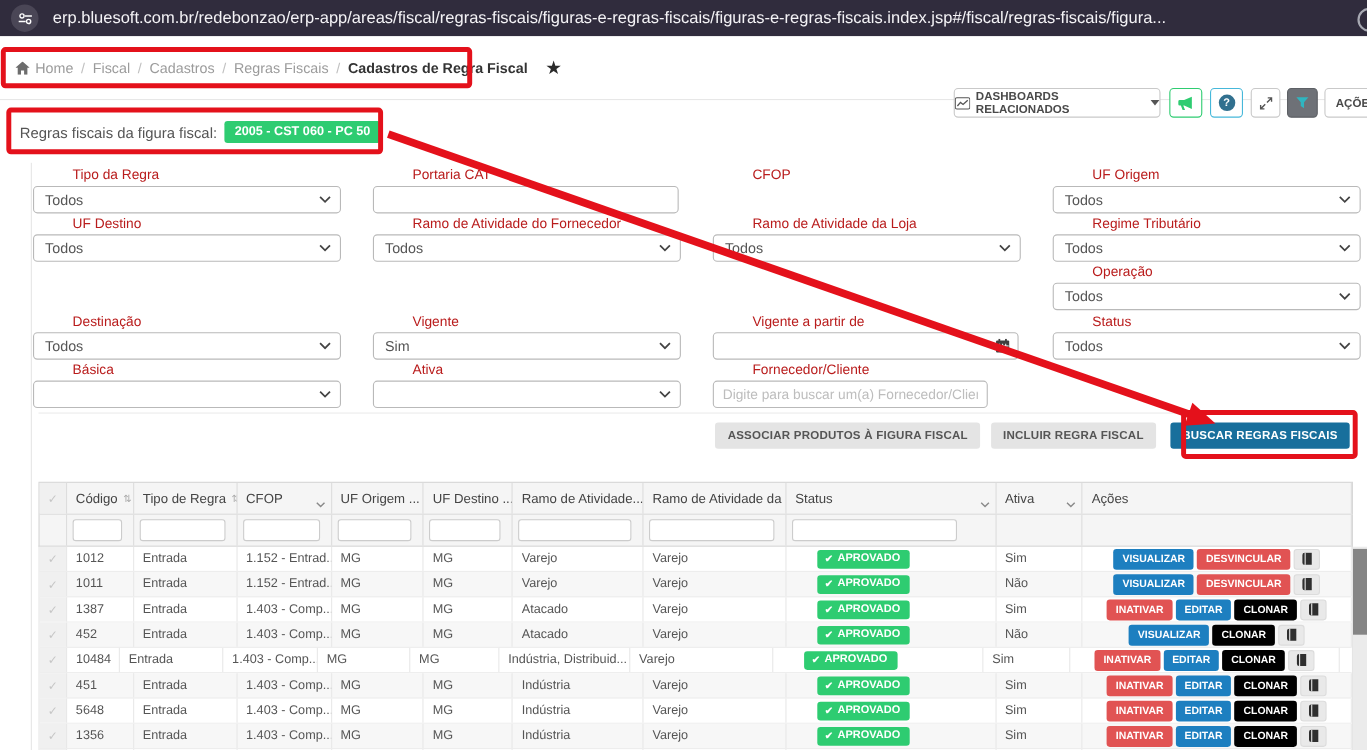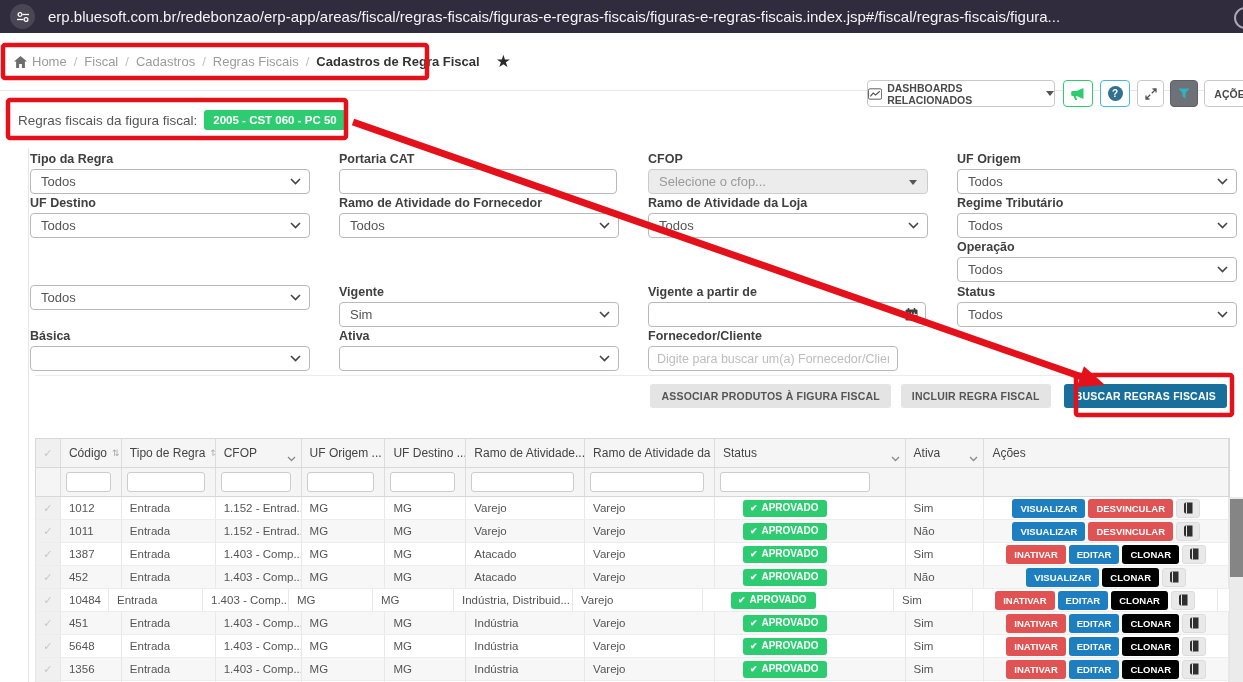--- a/index.html
+++ b/index.html
@@ -24,21 +24,21 @@
   .caret-dn{width:0;height:0;border-left:4px solid transparent;border-right:4px solid transparent;border-top:5px solid #555;}
   .qcircle{width:15px;height:15px;border-radius:50%;background:#31708f;color:#fff;font-size:10px;font-weight:700;display:flex;align-items:center;justify-content:center;}
 
   
   .figrow{position:absolute;left:18px;top:104px;height:32px;display:flex;align-items:center;font-size:13.5px;color:#555;}
   .figbadge{margin-left:7px;background:#2ecc71;color:#fff;font-size:11.5px;font-weight:700;padding:4px 9px;border-radius:3px;}
 
   
   .panelline{position:absolute;left:28px;top:148px;width:1px;height:534px;background:#e6e6e6;}
   .field{position:absolute;width:278px;}
-  .flabel{height:14px;line-height:14px;font-size:12.5px;font-weight:700;color:#404040;margin-bottom:3px;}
+  .flabel{height:14px;line-height:14px;font-size:12.5px;font-weight:400;color:#b91c1c;margin-bottom:3px;margin-left:36px;}
   .sel{position:relative;height:23px;border:1px solid #b9b9b9;border-radius:4px;background:#fff;display:flex;align-items:center;padding:0 24px 0 10px;font-size:13px;color:#555;cursor:pointer;box-sizing:content-box;}
   .chev{position:absolute;right:8px;top:8px;display:inline-flex;}
   .sel2{background:#ececec;border-color:#ccc;color:#9a9a9a;}
   .tri{position:absolute;right:10px;top:10px;width:0;height:0;border-left:4px solid transparent;border-right:4px solid transparent;border-top:5px solid #555;}
   .txt{width:278px;height:25px;box-sizing:border-box;border:1px solid #b9b9b9;border-radius:4px;padding:0 8px;font-size:12.5px;color:#555;font-family:"Liberation Sans",sans-serif;}
   .txt::placeholder{color:#bdbdbd;}
   .calico{position:absolute;right:8px;top:23px;cursor:pointer;display:inline-flex;}
   .formhr{position:absolute;left:35px;top:375px;width:1195px;height:1px;background:#ececec;}
 
   
@@ -159,24 +159,20 @@
           </svg>
         </span>
     </div>
   </div>
   <div class="field" style="left:339px;top:152px;">
     <div class="flabel">Portaria CAT</div>
     <input class="txt" value="" style="">
   </div>
   <div class="field" style="left:648px;top:152px;">
     <div class="flabel">CFOP</div>
-    <div class="sel sel2" style="width:244px;">
-      <span>Selecione o cfop...</span>
-      <span class="tri"></span>
-    </div>
   </div>
   <div class="field" style="left:957px;top:152px;">
     <div class="flabel">UF Origem</div>
     <div class="sel" style="width:244px;">
       <span>Todos</span>
       <span class="chev">
           <svg width="11" height="7" viewBox="0 0 11 7">
             <polyline points="1,1 5.5,5.5 10,1" fill="none" stroke="#444" stroke-width="1.6"></polyline>
           </svg>
         </span>
@@ -234,20 +230,21 @@
       <span>Todos</span>
       <span class="chev">
           <svg width="11" height="7" viewBox="0 0 11 7">
             <polyline points="1,1 5.5,5.5 10,1" fill="none" stroke="#444" stroke-width="1.6"></polyline>
           </svg>
         </span>
     </div>
   </div>
 
   <div class="field" style="left:30px;top:285px;">
+    <div class="flabel">Destinação</div>
     <div class="sel" style="width:244px;">
       <span>Todos</span>
       <span class="chev">
           <svg width="11" height="7" viewBox="0 0 11 7">
             <polyline points="1,1 5.5,5.5 10,1" fill="none" stroke="#444" stroke-width="1.6"></polyline>
           </svg>
         </span>
     </div>
   </div>
   <div class="field" style="left:339px;top:285px;">

